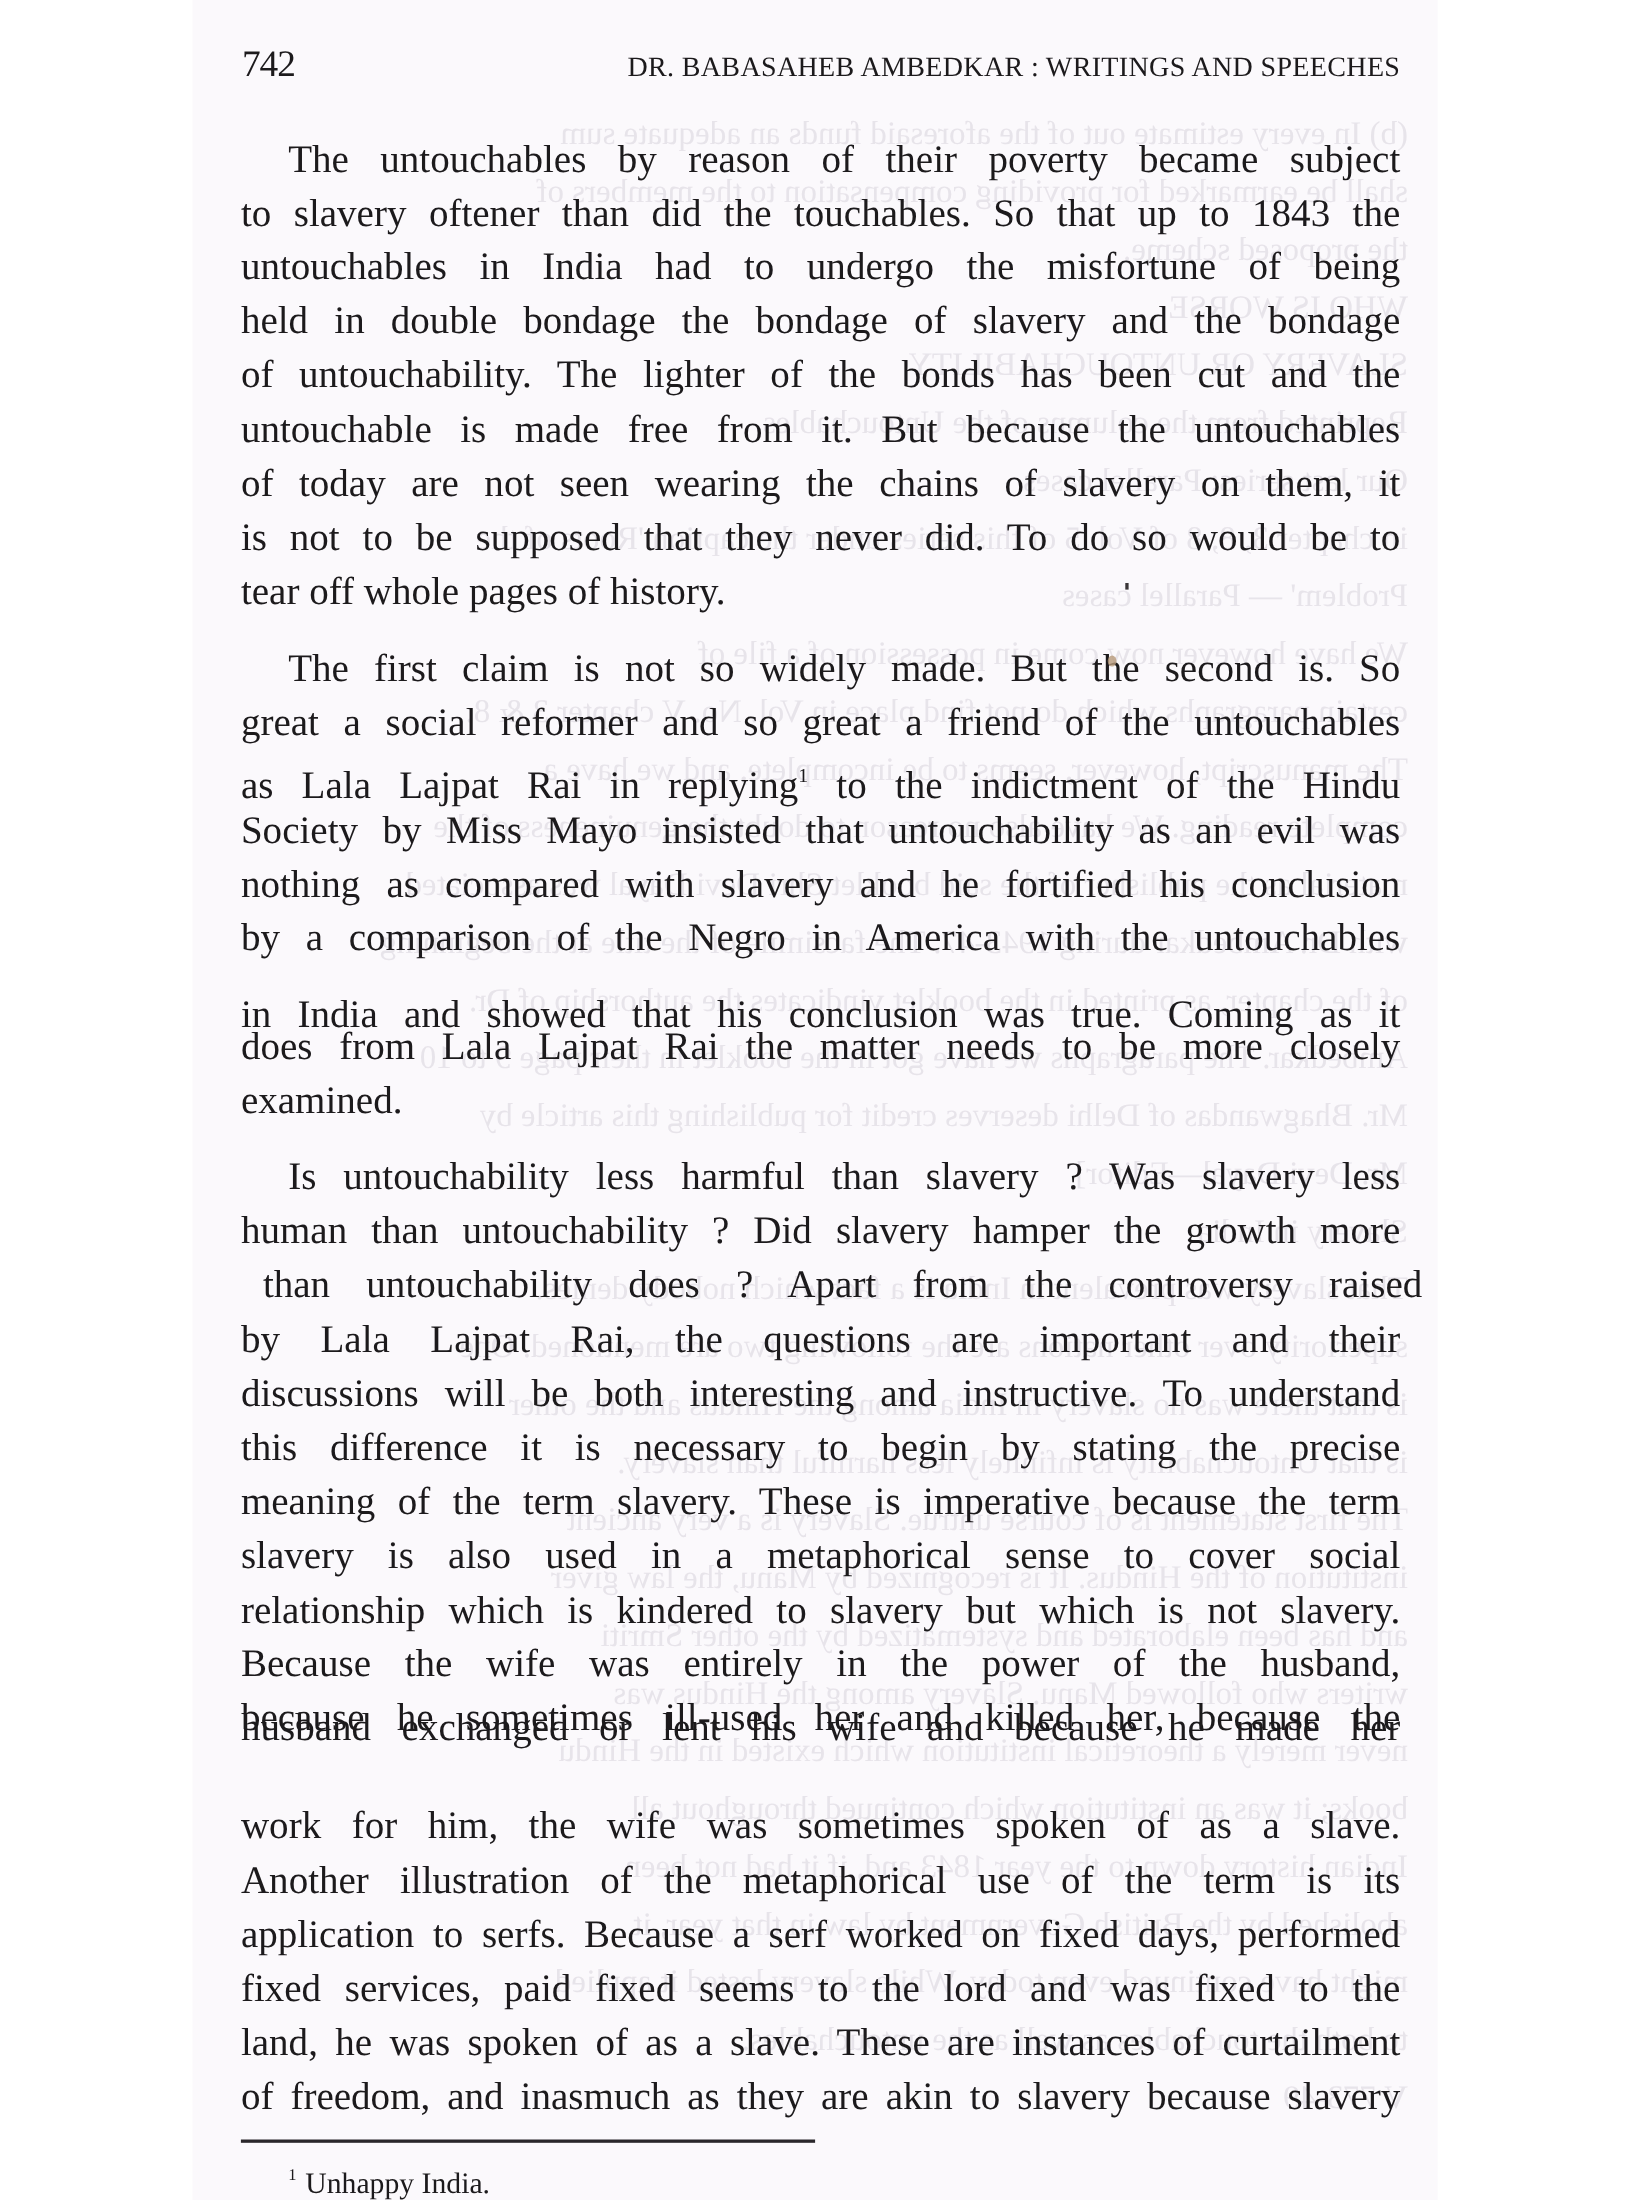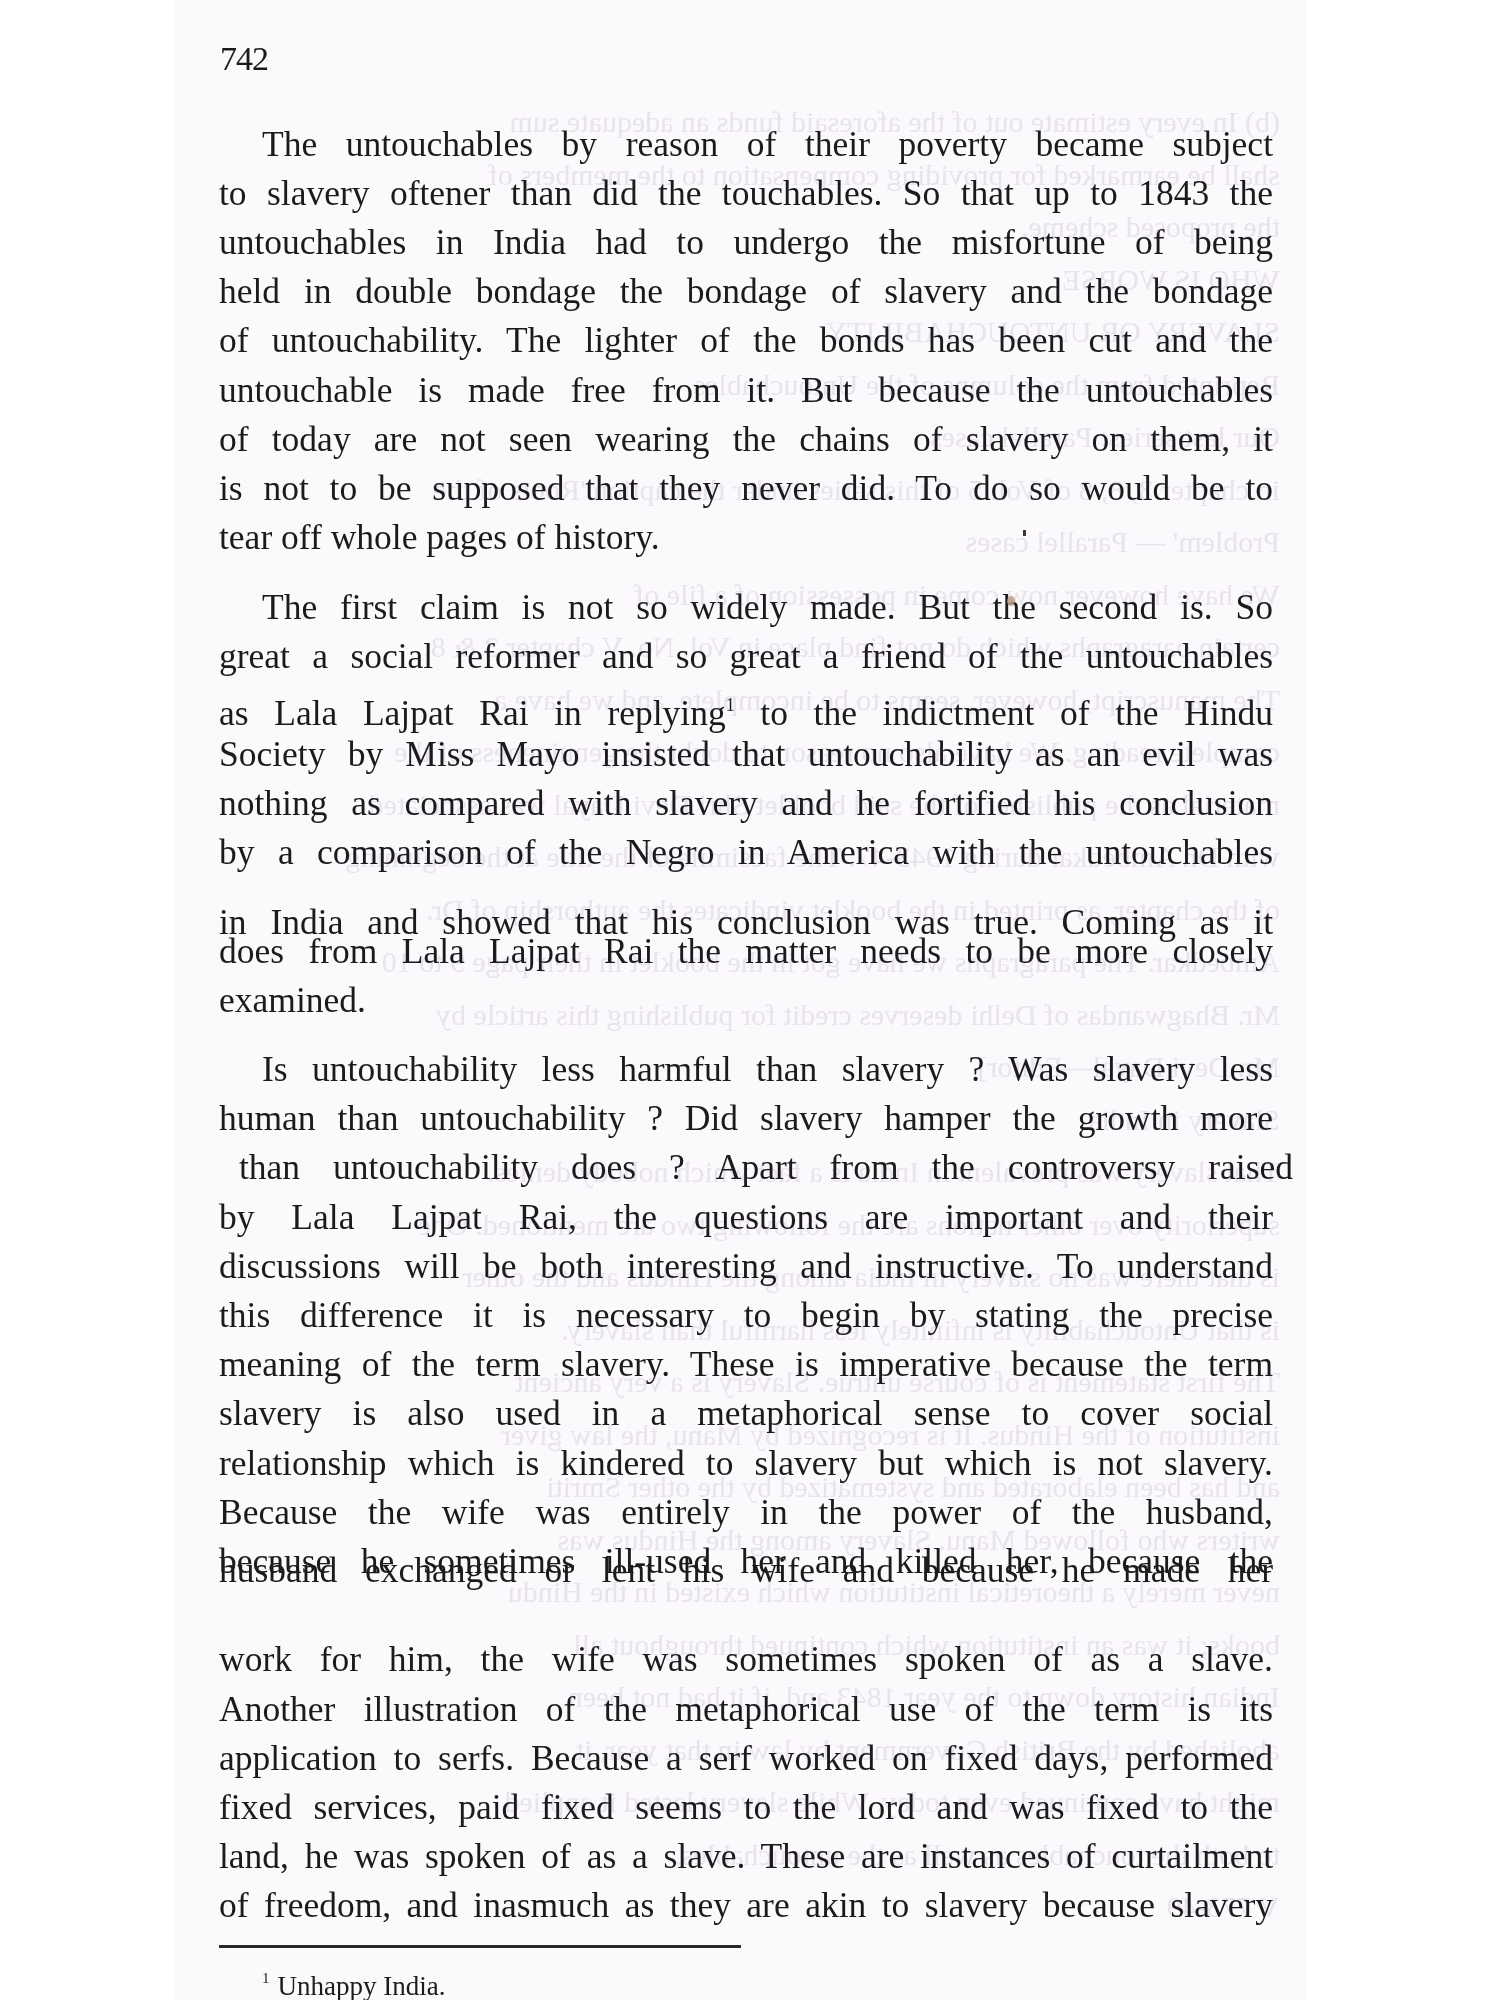--- a/index.html
+++ b/index.html
@@ -89,20 +89,21 @@
     <div class="bleed" style="top: 1628px;">books; it was an institution which continued throughout all</div>
     <div class="bleed" style="top: 1680px;">Indian history down to the year 1843 and, if it had not been</div>
     <div class="bleed" style="top: 1733px;">abolished by the British Government by law in that year, it</div>
     <div class="bleed" style="top: 1785px;">might have continued even today. While slavery lasted it applied</div>
     <div class="bleed" style="top: 1838px;">to both the touchables as well as the untouchables.</div>
     <div class="bleed" style="top: 1890px;">V 773-49</div>
   </div>
 
 <div class="header">
   <span class="page-num">742</span>
+  <span class="running-head">DR. BABASAHEB AMBEDKAR : WRITINGS AND SPEECHES</span>
 </div>
 
 <div class="line indent" style="top:122px">The untouchables by reason of their poverty became subject</div>
 <div class="line" style="top:171px">to slavery oftener than did the touchables. So that up to 1843 the</div>
 <div class="line" style="top:220px">untouchables in India had to undergo the misfortune of being</div>
 <div class="line" style="top:269px">held in double bondage the bondage of slavery and the bondage</div>
 <div class="line" style="top:318px">of untouchability. The lighter of the bonds has been cut and the</div>
 <div class="line" style="top:368px">untouchable is made free from it. But because the untouchables</div>
 <div class="line" style="top:417px">of today are not seen wearing the chains of slavery on them, it</div>
 <div class="line" style="top:466px">is not to be supposed that they never did. To do so would be to</div>

